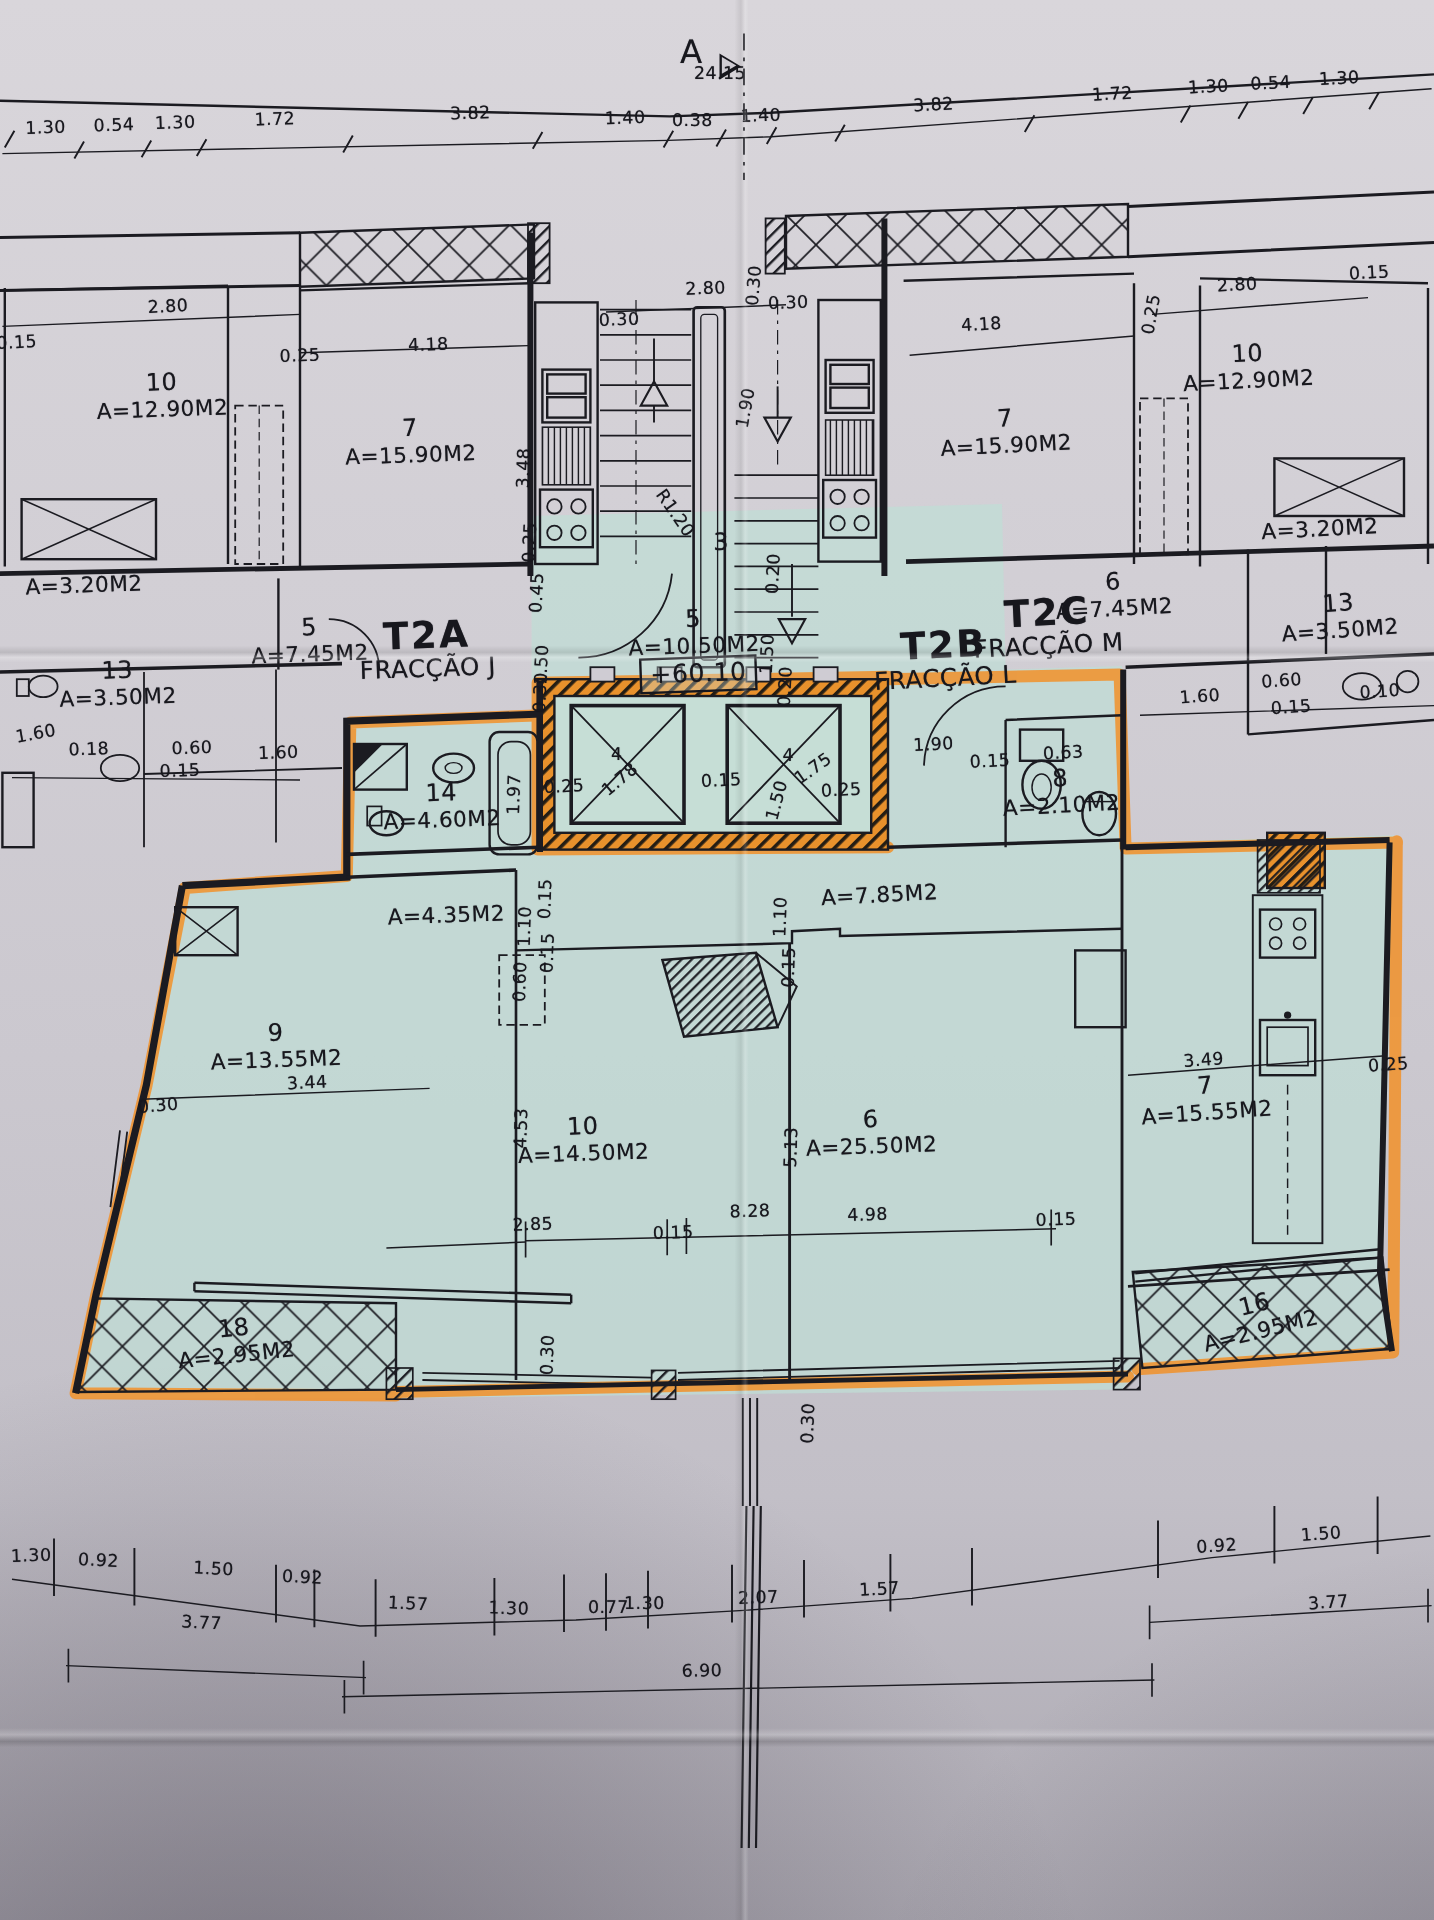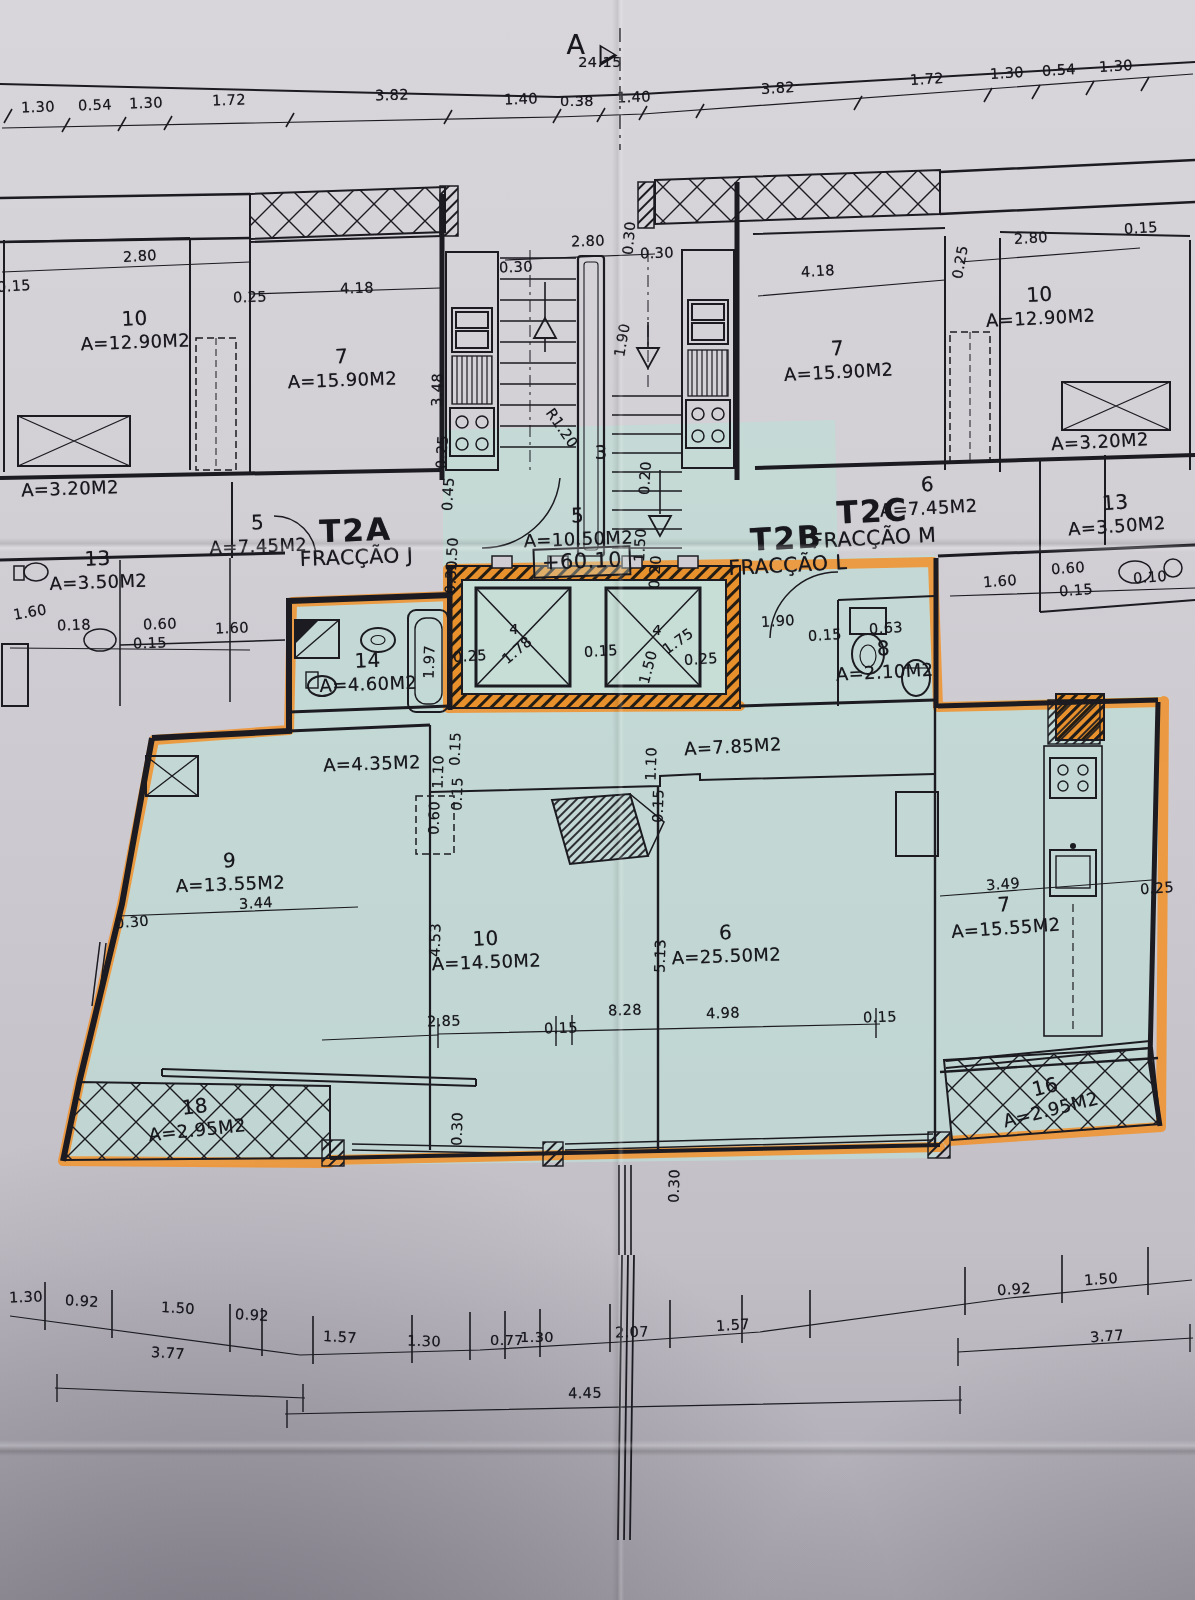--- a/index.html
+++ b/index.html
@@ -375,21 +375,21 @@
       <div class="lbl dim" style="left: 252px; top: 1315px; transform: translate(-50%, -50%) rotate(3deg);">0.92</div>
       <div class="lbl dim" style="left: 340px; top: 1337px; transform: translate(-50%, -50%) rotate(3deg);">1.57</div>
       <div class="lbl dim" style="left: 424px; top: 1341px; transform: translate(-50%, -50%) rotate(2deg);">1.30</div>
       <div class="lbl dim" style="left: 507px; top: 1340px; transform: translate(-50%, -50%) rotate(0deg);">0.77</div>
       <div class="lbl dim" style="left: 537px; top: 1337px; transform: translate(-50%, -50%) rotate(0deg);">1.30</div>
       <div class="lbl dim" style="left: 632px; top: 1332px; transform: translate(-50%, -50%) rotate(-2deg);">2.07</div>
       <div class="lbl dim" style="left: 733px; top: 1325px; transform: translate(-50%, -50%) rotate(-3deg);">1.57</div>
       <div class="lbl dim" style="left: 1014px; top: 1289px; transform: translate(-50%, -50%) rotate(-4deg);">0.92</div>
       <div class="lbl dim" style="left: 1101px; top: 1279px; transform: translate(-50%, -50%) rotate(-4deg);">1.50</div>
       <div class="lbl dim" style="left: 168px; top: 1353px; transform: translate(-50%, -50%) rotate(3deg);">3.77</div>
-      <div class="lbl dim" style="left: 585px; top: 1393px; transform: translate(-50%, -50%) rotate(-1deg);">4.45</div>
+      <div class="lbl dim" style="left: 585px; top: 1393px; transform: translate(-50%, -50%) rotate(-1deg);">6.90</div>
       <div class="lbl dim" style="left: 1107px; top: 1336px; transform: translate(-50%, -50%) rotate(-4deg);">3.77</div>
       <div class="lbl room-label" style="left: 135px; top: 330px; transform: translate(-50%, -50%) rotate(-2deg);">
         <span class="room-no">10</span>
         <span class="room-area">A=12.90M2</span>
       </div>
       <div class="lbl room-label" style="left: 342px; top: 368px; transform: translate(-50%, -50%) rotate(-2deg);">
         <span class="room-no">7</span>
         <span class="room-area">A=15.90M2</span>
       </div>
       <div class="lbl room-label" style="left: 70px; top: 489px; transform: translate(-50%, -50%) rotate(-2deg);">

